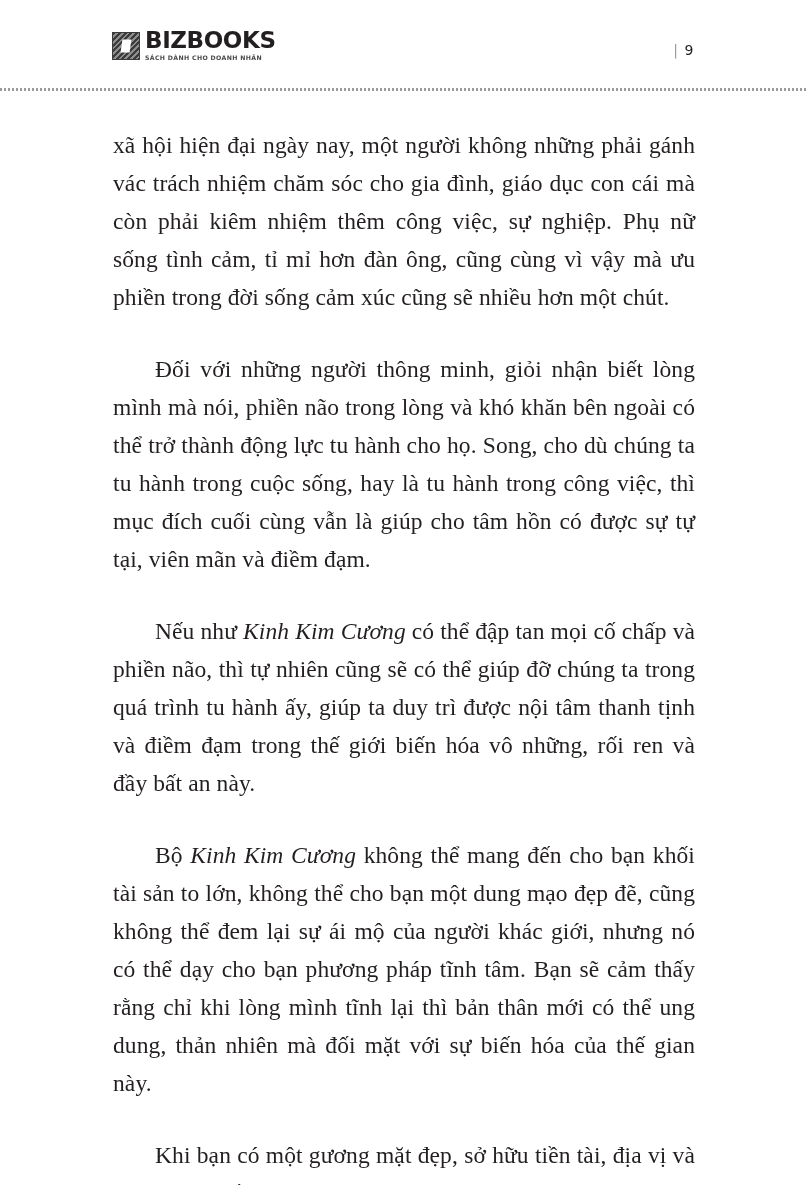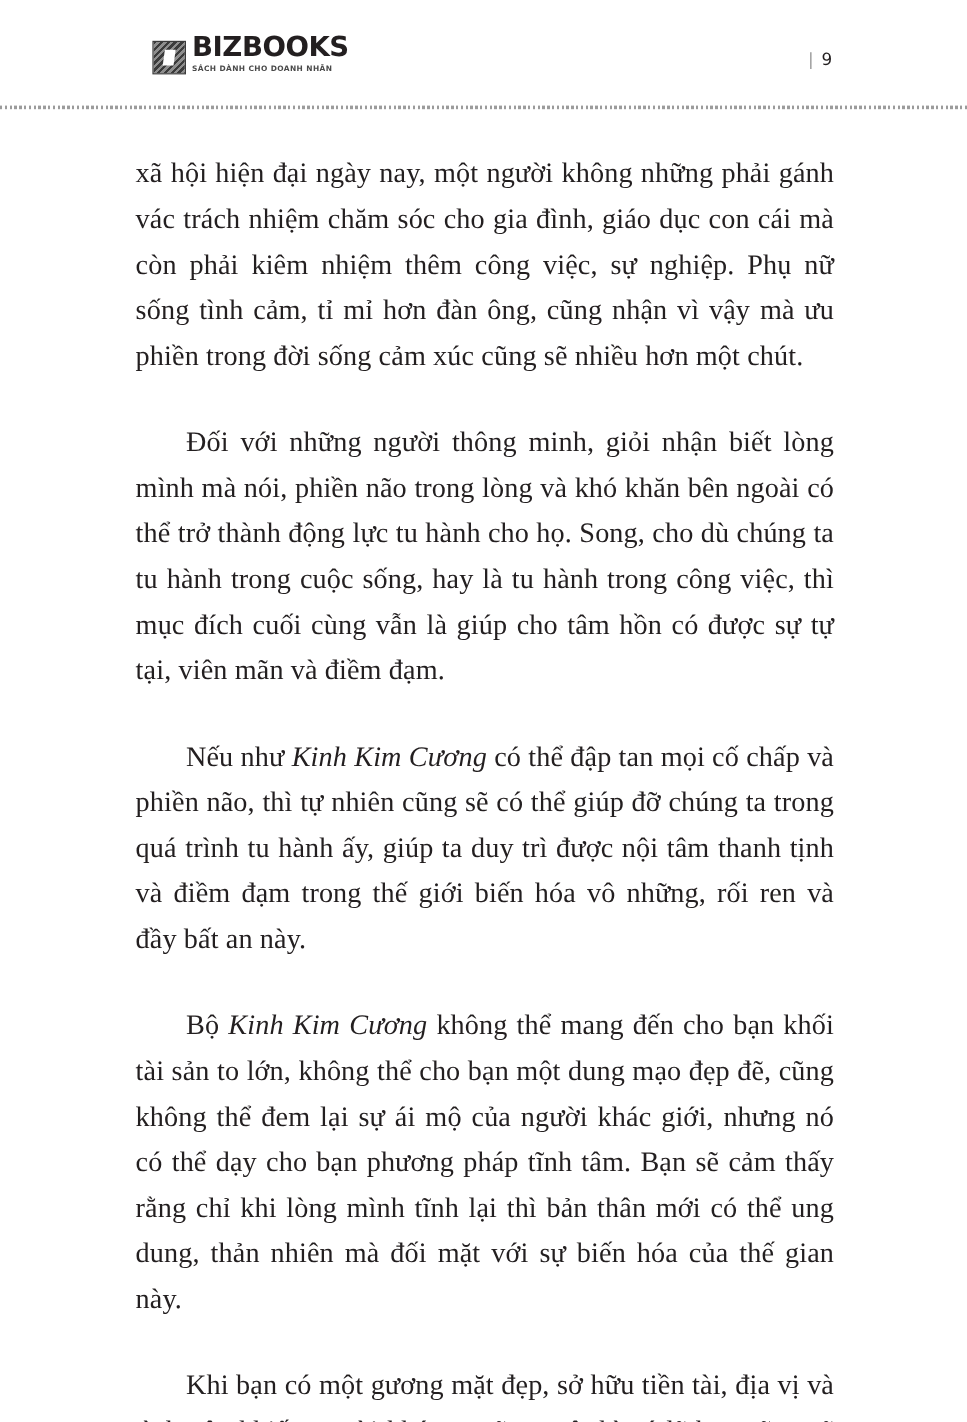--- a/index.html
+++ b/index.html
@@ -24,24 +24,24 @@
   
   .header {
     position: absolute;
     top: 28px;
     left: 112px;
     width: 582px;
     height: 52px;
   }
   .logo-block {
     position: absolute;
-    left: 15px;
+    left: 0;
     top: 0;
     display: flex;
-    align-items: flex-end;
+    align-items: flex-start;
   }
   .logo-mark {
     width: 26px;
     height: 26px;
     margin-top: 4px;
     margin-right: 5px;
     background:
       repeating-linear-gradient(135deg, #3b3b3b 0 2px, #8e8e8e 2px 4px);
     border: 1px solid #3b3b3b;
     position: relative;
@@ -144,20 +144,20 @@
       </div>
     </div>
     <div class="page-number">
       <span class="bar">|</span><span>9</span>
     </div>
   </div>
 
   <div class="header-rule"></div>
 
   <div class="content" id="content">
-      <p class="para"><span>xã hội hiện đại ngày nay, một người không những phải gánh vác trách nhiệm chăm sóc cho gia đình, giáo dục con cái mà còn phải kiêm nhiệm thêm công việc, sự nghiệp. Phụ nữ sống tình cảm, tỉ mỉ hơn đàn ông, cũng nhận vì vậy mà ưu phiền trong đời sống cảm xúc cũng sẽ nhiều hơn một chút.</span></p>
+      <p class="para"><span>xã hội hiện đại ngày nay, một người không những phải gánh vác trách nhiệm chăm sóc cho gia đình, giáo dục con cái mà còn phải kiêm nhiệm thêm công việc, sự nghiệp. Phụ nữ sống tình cảm, tỉ mỉ hơn đàn ông, cũng cùng vì vậy mà ưu phiền trong đời sống cảm xúc cũng sẽ nhiều hơn một chút.</span></p>
       <p class="para indent"><span>Đối với những người thông minh, giỏi nhận biết lòng mình mà nói, phiền não trong lòng và khó khăn bên ngoài có thể trở thành động lực tu hành cho họ. Song, cho dù chúng ta tu hành trong cuộc sống, hay là tu hành trong công việc, thì mục đích cuối cùng vẫn là giúp cho tâm hồn có được sự tự tại, viên mãn và điềm đạm.</span></p>
       <p class="para indent"><span>Nếu như </span><em>Kinh Kim Cương</em><span> có thể đập tan mọi cố chấp và phiền não, thì tự nhiên cũng sẽ có thể giúp đỡ chúng ta trong quá trình tu hành ấy, giúp ta duy trì được nội tâm thanh tịnh và điềm đạm trong thế giới biến hóa vô những, rối ren và đầy bất an này.</span></p>
       <p class="para indent"><span>Bộ </span><em>Kinh Kim Cương</em><span> không thể mang đến cho bạn khối tài sản to lớn, không thể cho bạn một dung mạo đẹp đẽ, cũng không thể đem lại sự ái mộ của người khác giới, nhưng nó có thể dạy cho bạn phương pháp tĩnh tâm. Bạn sẽ cảm thấy rằng chỉ khi lòng mình tĩnh lại thì bản thân mới có thể ung dung, thản nhiên mà đối mặt với sự biến hóa của thế gian này.</span></p>
       <p class="para indent"><span>Khi bạn có một gương mặt đẹp, sở hữu tiền tài, địa vị và tình yêu khiến người khác ngưỡng mộ thì có lẽ bạn cũng sẽ chìm đắm vào trong đó, rồi chẳng thể nào nhìn</span></p>
     </div>
 
 </div>
 
 </body></html>

